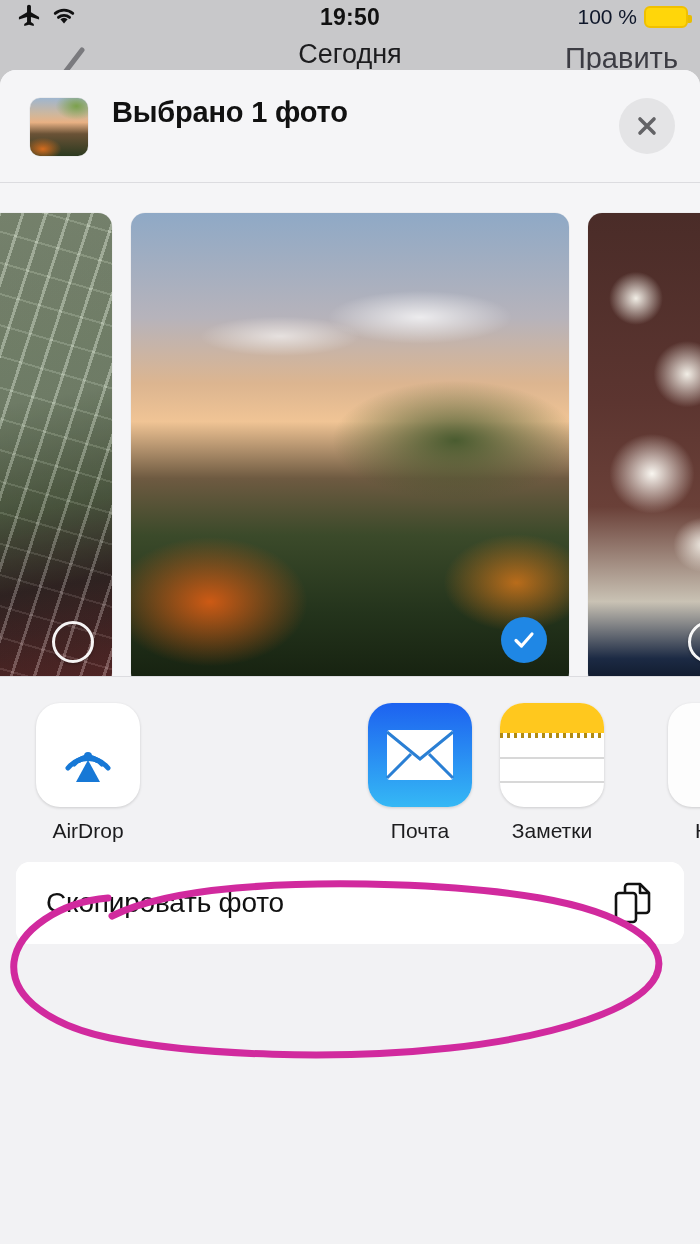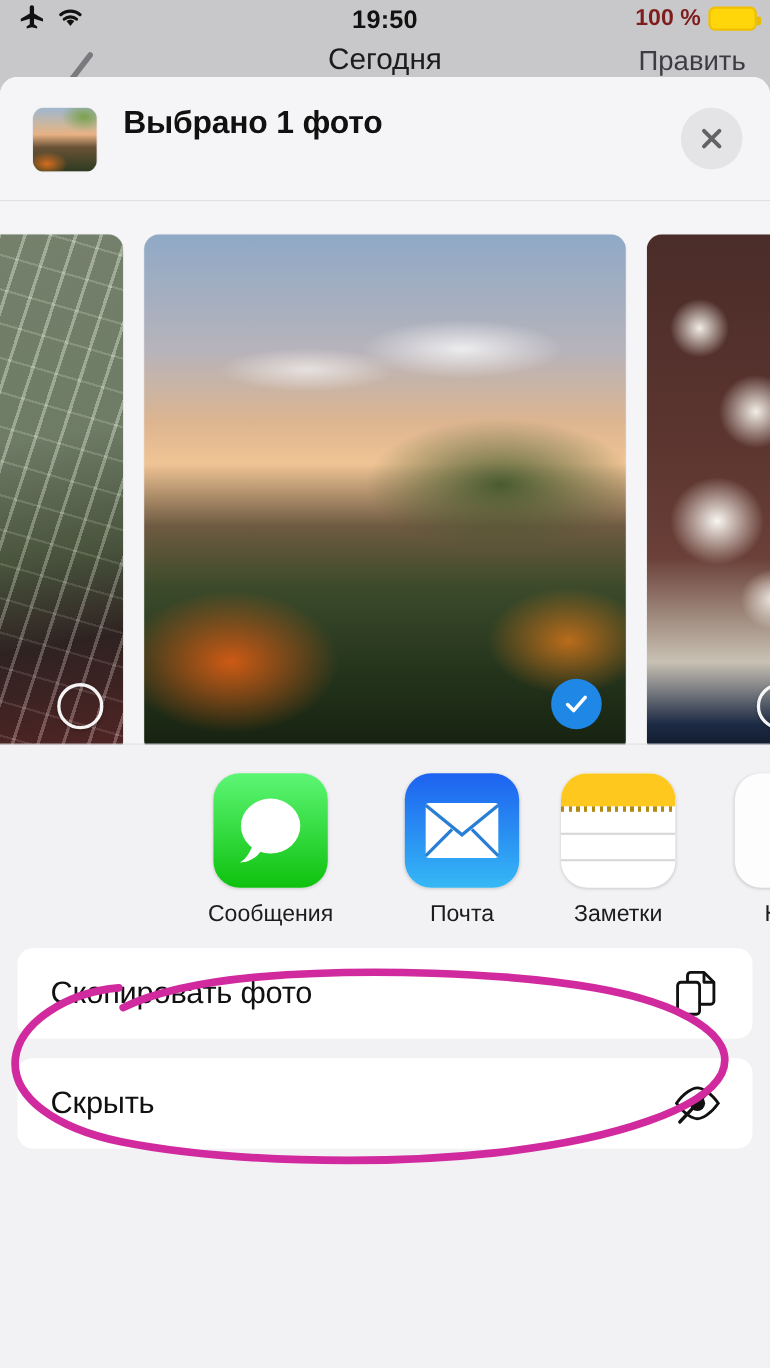--- a/index.html
+++ b/index.html
@@ -25,42 +25,42 @@
   .sb-left { position: absolute; left: 16px; top: 3px; display: flex; align-items: center; gap: 8px; }
   .sb-time {
     position: absolute; left: 0; right: 0; top: 4px;
     text-align: center; font-size: 23px; font-weight: bold; color: #111;
     letter-spacing: .2px;
   }
   .sb-right {
     position: absolute; right: 12px; top: 5px;
     display: flex; align-items: center; gap: 7px;
   }
-  .sb-batt-text { font-size: 21px; font-weight: bold; color: #7f1d1d; }
+  .sb-batt-text { font-size: 21px; font-weight: normal; color: #0f172a; }
   .batt {
     position: relative; width: 44px; height: 22px;
     border: 2.5px solid #f0c000; border-radius: 6px; background: #ffd60a;
   }
   .batt:after {
     content: ""; position: absolute; right: -6px; top: 7px;
     width: 4px; height: 8px; background: #e8bd00; border-radius: 0 2px 2px 0;
   }
 
   
   #bg-nav {
     position: absolute; top: 36px; left: 0; width: 700px; height: 44px;
     z-index: 1;
   }
   #bg-nav .bg-title {
     position: absolute; left: 0; right: 0; top: 3px; text-align: center;
     font-size: 27px; color: #1c1c1e;
   }
   #bg-nav .bg-edit {
     position: absolute; right: 22px; top: 6px;
-    font-size: 25px; color: #3c3c43;
+    font-size: 29px; color: #3c3c43;
   }
   #bg-pencil {
     position: absolute; left: 52px; top: 46px;
     width: 38px; height: 40px; z-index: 1;
   }
 
   
   #sheet {
     position: absolute; top: 70px; left: 0; width: 700px; height: 1174px;
     background: #f2f2f4;
@@ -279,43 +279,48 @@
 
       <div class="photo" id="photo-right">
         <div class="img-blossom"></div>
         <div class="sel-circle"></div>
       </div>
       <div id="carousel-sep"></div>
     </div>
 
     <div id="apps-row">
 
-
-      <div class="app" style="left:182px">
-        <div class="app-icon ic-messages">
-          <svg width="72" height="70" viewBox="0 0 72 70">
-            <ellipse cx="36" cy="31" rx="27" ry="25" fill="#fff"></ellipse>
-            <path d="M20 48 C16 58 12 62 8 64 C18 64 25 58 28 52 Z" fill="#fff"></path>
+      <div class="app" style="left:24px">
+        <div class="app-icon ic-airdrop">
+          <svg width="74" height="74" viewBox="0 0 74 74">
+            <g stroke="#1778d6" fill="none" stroke-linecap="round">
+              <path d="M17 50 A26 26 0 0 1 57 50" stroke-width="5"></path>
+              <path d="M23 46 A19 19 0 0 1 51 46" stroke-width="5"></path>
+              <path d="M29 42 A12 12 0 0 1 45 42" stroke-width="5"></path>
+              <circle cx="37" cy="38" r="4" fill="#1778d6" stroke="none"></circle>
+              <path d="M37 42 L25 64 L49 64 Z" fill="#1778d6" stroke="none"></path>
+            </g>
           </svg>
         </div>
-        <div class="app-label">Сообщения</div>
-      </div>
+        <div class="app-label">AirDrop</div>
+      </div>
+
 
       <div class="app" style="left:356px">
         <div class="app-icon ic-mail">
           <svg width="70" height="54" viewBox="0 0 70 54">
             <rect x="2" y="2" width="66" height="50" rx="3" fill="#fff"></rect>
             <path d="M2 4 L35 31 L68 4" fill="none" stroke="#2a7fd4" stroke-width="3"></path>
             <path d="M2 50 L26 26 M68 50 L44 26" fill="none" stroke="#2a7fd4" stroke-width="3"></path>
           </svg>
         </div>
         <div class="app-label">Почта</div>
       </div>
 
-      <div class="app" style="left:498px">
+      <div class="app" style="left:488px">
         <div class="app-icon ic-notes">
           <div class="notes-top"></div>
           <div class="notes-perf"></div>
           <div class="notes-line" style="top:54px"></div>
           <div class="notes-line" style="top:78px"></div>
         </div>
         <div class="app-label">Заметки</div>
       </div>
 
       <div class="app" style="left:656px">
@@ -337,30 +342,20 @@
             <svg width="46" height="46" viewBox="0 0 46 46">
               <path d="M17 4 h12 l9 9 v17 a3 3 0 0 1 -3 3 h-18 a3 3 0 0 1 -3 -3 v-23 a3 3 0 0 1 3 -3 z" fill="#fff" stroke="#111" stroke-width="2.6" stroke-linejoin="round"></path>
               <path d="M29 4 v9 h9" fill="none" stroke="#111" stroke-width="2.6" stroke-linejoin="round"></path>
               <path d="M8 13 h14 a3 3 0 0 1 3 3 v23 a3 3 0 0 1 -3 3 h-14 a3 3 0 0 1 -3 -3 v-23 a3 3 0 0 1 3 -3 z" fill="#fff" stroke="#111" stroke-width="2.6" stroke-linejoin="round"></path>
             </svg>
           </span>
         </div>
       </div>
 
       <div class="action-group" id="group-rest">
-        <div class="action-row">
-          <span class="action-label">Скрыть</span>
-          <span class="action-icon">
-            <svg width="46" height="46" viewBox="0 0 46 46">
-              <path d="M4 23 C11 13 19 9 23 9 C27 9 35 13 42 23 C35 33 27 37 23 37 C19 37 11 33 4 23 Z" fill="none" stroke="#111" stroke-width="2.6"></path>
-              <circle cx="23" cy="23" r="7" fill="#111"></circle>
-              <path d="M7 40 L39 6" stroke="#111" stroke-width="3" stroke-linecap="round"></path>
-            </svg>
-          </span>
-        </div>
       </div>
     </div>
   </div>
 
   <svg id="annotation" viewBox="0 0 700 1244">
     <path d="M108 898 C60 902 18 930 14 962 C10 998 52 1026 110 1038
              C200 1056 340 1060 450 1048 C560 1036 640 1008 656 976
              C672 942 620 912 540 898 C460 884 330 880 236 888
              C180 893 140 902 112 916" fill="none" stroke="#d12a9e" stroke-width="7" stroke-linecap="round"></path>
   </svg>

